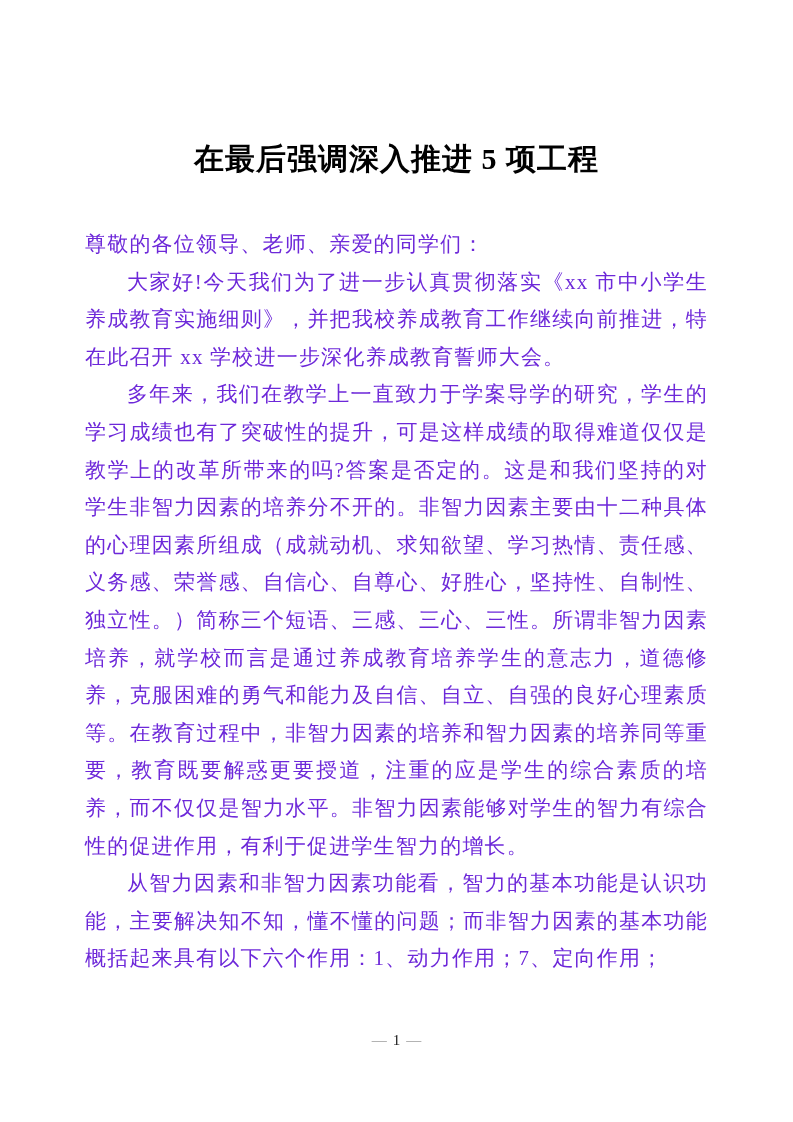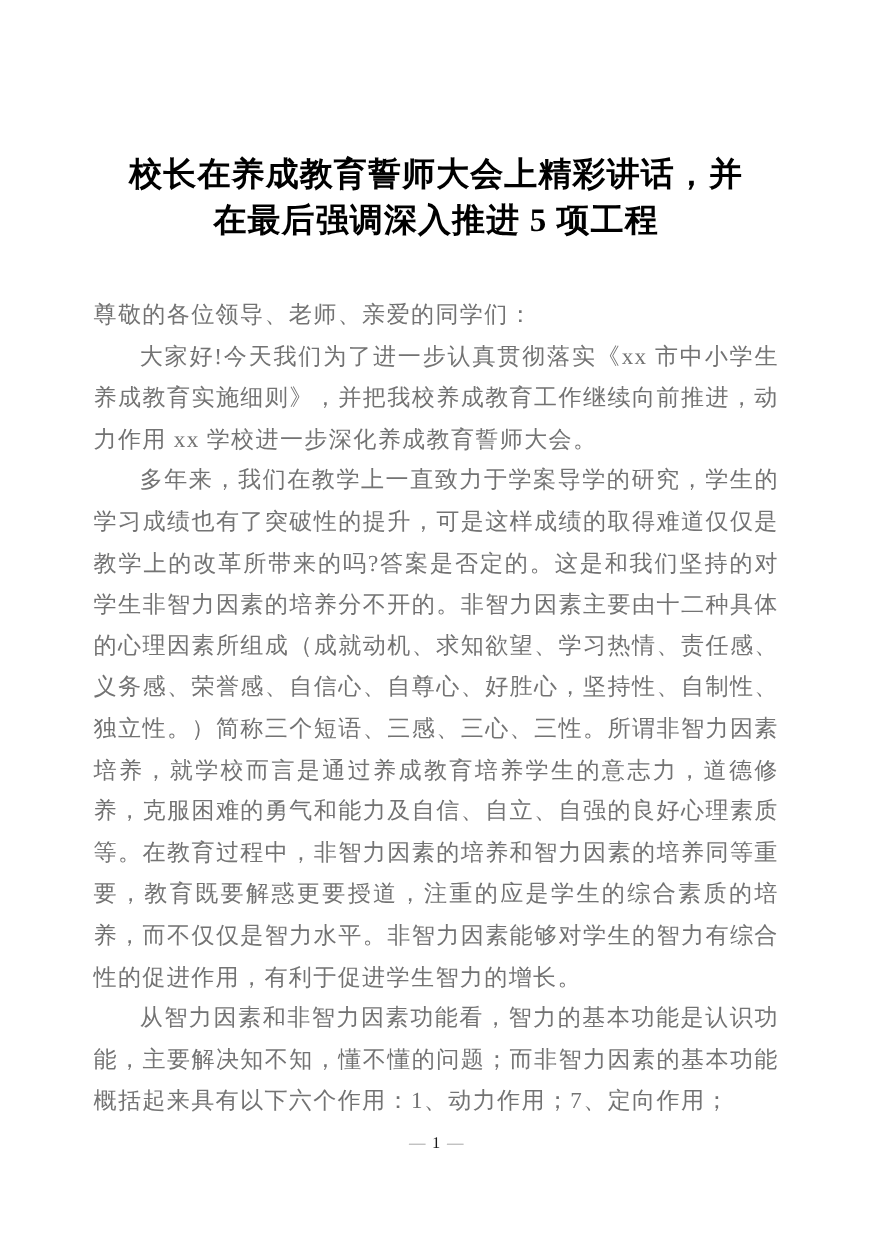--- a/index.html
+++ b/index.html
@@ -31,21 +31,21 @@
   .doc-body {
     margin: 46px 85px 0 85px;
     width: 623px;
   }
   .doc-body p {
     margin: 0;
     font-size: 21px;
     line-height: 37.6px;
     text-align: justify;
     letter-spacing: 1.2px;
-    color: #737373;
+    color: #6d28d9;
   }
   .doc-body p.indent {
     text-indent: 2em;
   }
   .page-footer {
     position: absolute;
     top: 1032px;
     left: 0;
     width: 100%;
     text-align: center;
@@ -59,27 +59,26 @@
   .page-footer .num {
     color: #1a1a1a;
   }
 </style>
 </head>
 <body>
 
 <div class="page">
 
   <h1 class="doc-title">
-    <span class="title-line">校长在养成教育誓师大会上精彩讲话，并</span>
     <span class="title-line">在最后强调深入推进 5 项工程</span>
   </h1>
 
   <div class="doc-body">
     <p>尊敬的各位领导、老师、亲爱的同学们：</p>
-    <p class="indent">大家好!今天我们为了进一步认真贯彻落实《xx 市中小学生养成教育实施细则》，并把我校养成教育工作继续向前推进，动力作用 xx 学校进一步深化养成教育誓师大会。</p>
+    <p class="indent">大家好!今天我们为了进一步认真贯彻落实《xx 市中小学生养成教育实施细则》，并把我校养成教育工作继续向前推进，特在此召开 xx 学校进一步深化养成教育誓师大会。</p>
     <p class="indent">多年来，我们在教学上一直致力于学案导学的研究，学生的学习成绩也有了突破性的提升，可是这样成绩的取得难道仅仅是教学上的改革所带来的吗?答案是否定的。这是和我们坚持的对学生非智力因素的培养分不开的。非智力因素主要由十二种具体的心理因素所组成（成就动机、求知欲望、学习热情、责任感、义务感、荣誉感、自信心、自尊心、好胜心，坚持性、自制性、独立性。）简称三个短语、三感、三心、三性。所谓非智力因素培养，就学校而言是通过养成教育培养学生的意志力，道德修养，克服困难的勇气和能力及自信、自立、自强的良好心理素质等。在教育过程中，非智力因素的培养和智力因素的培养同等重要，教育既要解惑更要授道，注重的应是学生的综合素质的培养，而不仅仅是智力水平。非智力因素能够对学生的智力有综合性的促进作用，有利于促进学生智力的增长。</p>
     <p class="indent">从智力因素和非智力因素功能看，智力的基本功能是认识功能，主要解决知不知，懂不懂的问题；而非智力因素的基本功能概括起来具有以下六个作用：1、动力作用；7、定向作用；</p>
   </div>
 
   <div class="page-footer">
     <span class="dash">—</span><span class="num">1</span><span class="dash">—</span>
   </div>
 
 </div>
 

